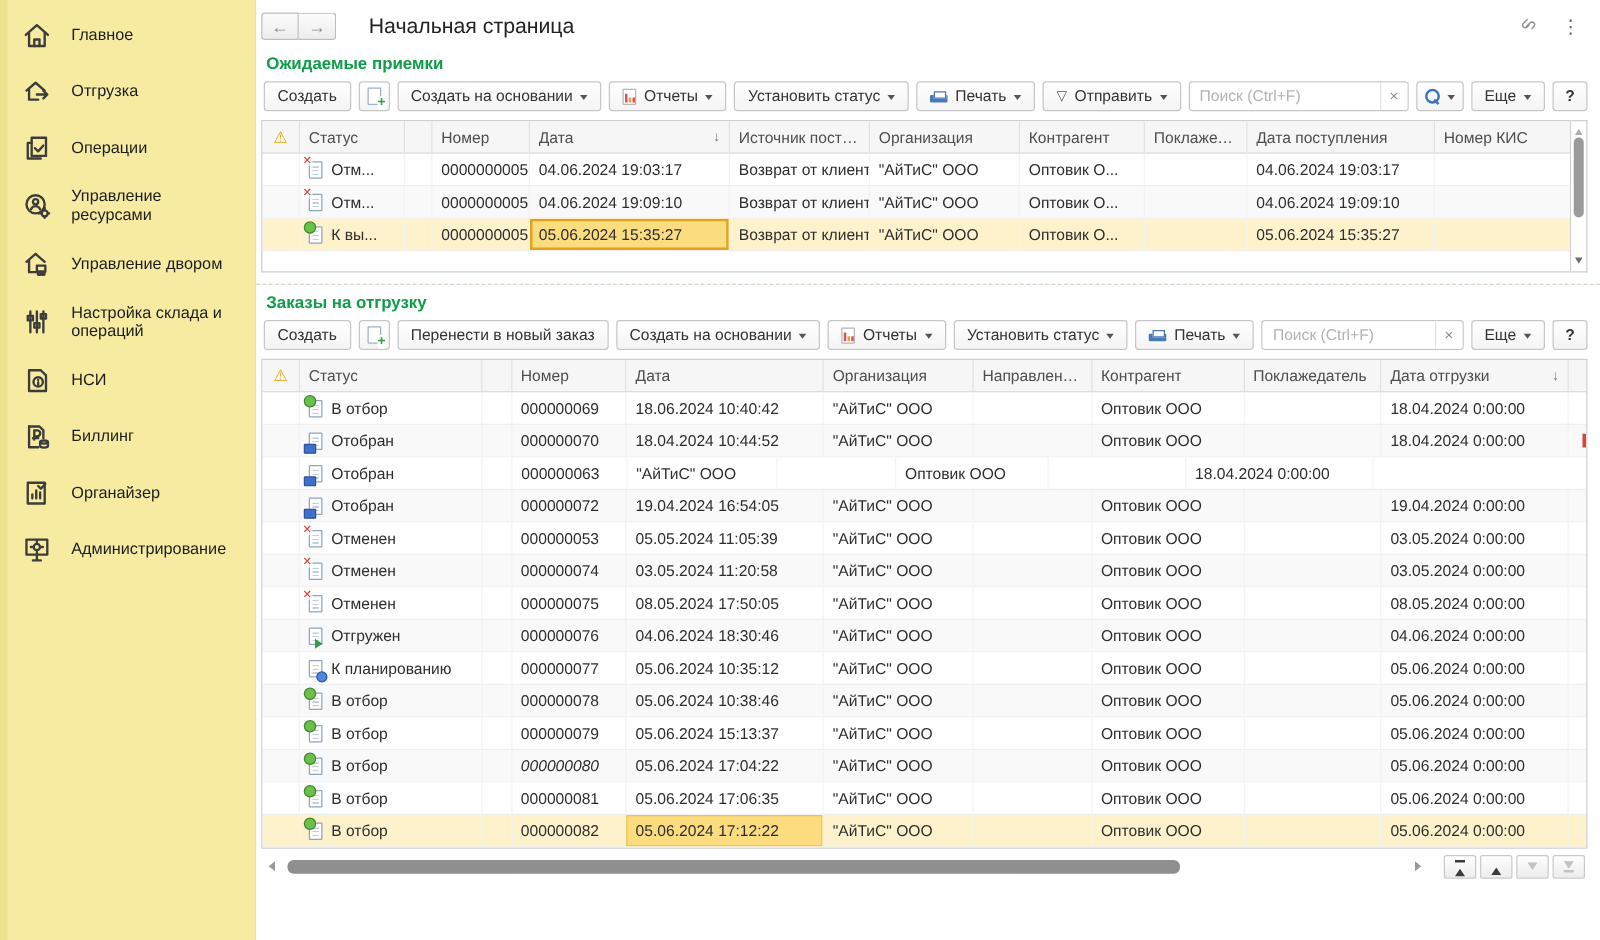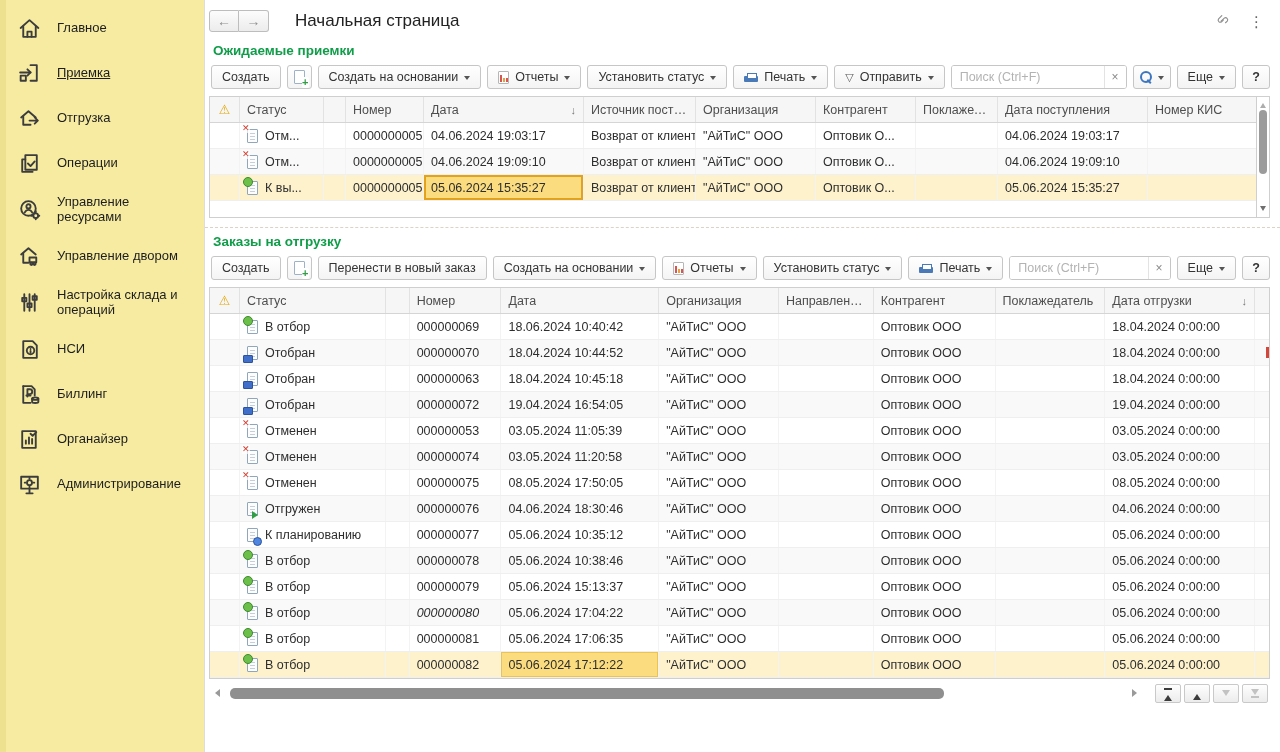--- a/index.html
+++ b/index.html
@@ -130,31 +130,20 @@
     <div class="sb-item">
       <span class="sb-icon">
           <svg viewBox="0 0 24 24">
             <path d="M3.5 11.5 12 4l8.5 7.5"></path>
             <path d="M6 10v10h12V10"></path>
             <path d="M10 20v-5h4v5"></path>
           </svg>
         </span>
       <span class="sb-label">Главное</span>
     </div>
-    <div class="sb-item active">
-      <span class="sb-icon">
-          <svg viewBox="0 0 24 24">
-            <path d="M13 4h6v15h-6"></path>
-            <path d="M3 11h10"></path>
-            <path d="m10 8 3 3-3 3"></path>
-            <rect x="3.5" y="14" width="5" height="5"></rect>
-          </svg>
-        </span>
-      <span class="sb-label">Приемка</span>
-    </div>
     <div class="sb-item">
       <span class="sb-icon">
           <svg viewBox="0 0 24 24">
             <path d="M4 11l7-6 7 6"></path>
             <path d="M6 10v8h7"></path>
             <path d="M12 14h8m0 0-3-3m3 3-3 3"></path>
           </svg>
         </span>
       <span class="sb-label">Отгрузка</span>
     </div>
@@ -514,21 +503,20 @@
             </div>
           </div>
           <div class="trow">
             <div class="td" style="width: 30px;"></div>
             <div class="td status" style="width: 146px;">
               <span class="doc-ic picked"></span>
               <span class="st-lab">Отобран</span>
             </div>
             <div class="td" style="width: 24px;"></div>
             <div class="td" style="width: 92px;">000000063</div>
-            <div class="td" style="width: 158px;">18.04.2024 10:45:18</div>
             <div class="td" style="width: 120px;">"АйТиС" ООО</div>
             <div class="td" style="width: 95px;"></div>
             <div class="td" style="width: 122px;">Оптовик ООО</div>
             <div class="td" style="width: 110px;"></div>
             <div class="td" style="width: 150px;">18.04.2024 0:00:00</div>
             <div class="td" style="flex: 1 1 0%;"></div>
           </div>
           <div class="trow alt">
             <div class="td" style="width: 30px;"></div>
             <div class="td status" style="width: 146px;">
@@ -546,21 +534,21 @@
             <div class="td" style="flex: 1 1 0%;"></div>
           </div>
           <div class="trow">
             <div class="td" style="width: 30px;"></div>
             <div class="td status" style="width: 146px;">
               <span class="doc-ic cancelled"></span>
               <span class="st-lab">Отменен</span>
             </div>
             <div class="td" style="width: 24px;"></div>
             <div class="td" style="width: 92px;">000000053</div>
-            <div class="td" style="width: 158px;">03.05.2024 11:05:39</div>
+            <div class="td" style="width: 158px;">05.05.2024 11:05:39</div>
             <div class="td" style="width: 120px;">"АйТиС" ООО</div>
             <div class="td" style="width: 95px;"></div>
             <div class="td" style="width: 122px;">Оптовик ООО</div>
             <div class="td" style="width: 110px;"></div>
             <div class="td" style="width: 150px;">03.05.2024 0:00:00</div>
             <div class="td" style="flex: 1 1 0%;"></div>
           </div>
           <div class="trow alt">
             <div class="td" style="width: 30px;"></div>
             <div class="td status" style="width: 146px;">

